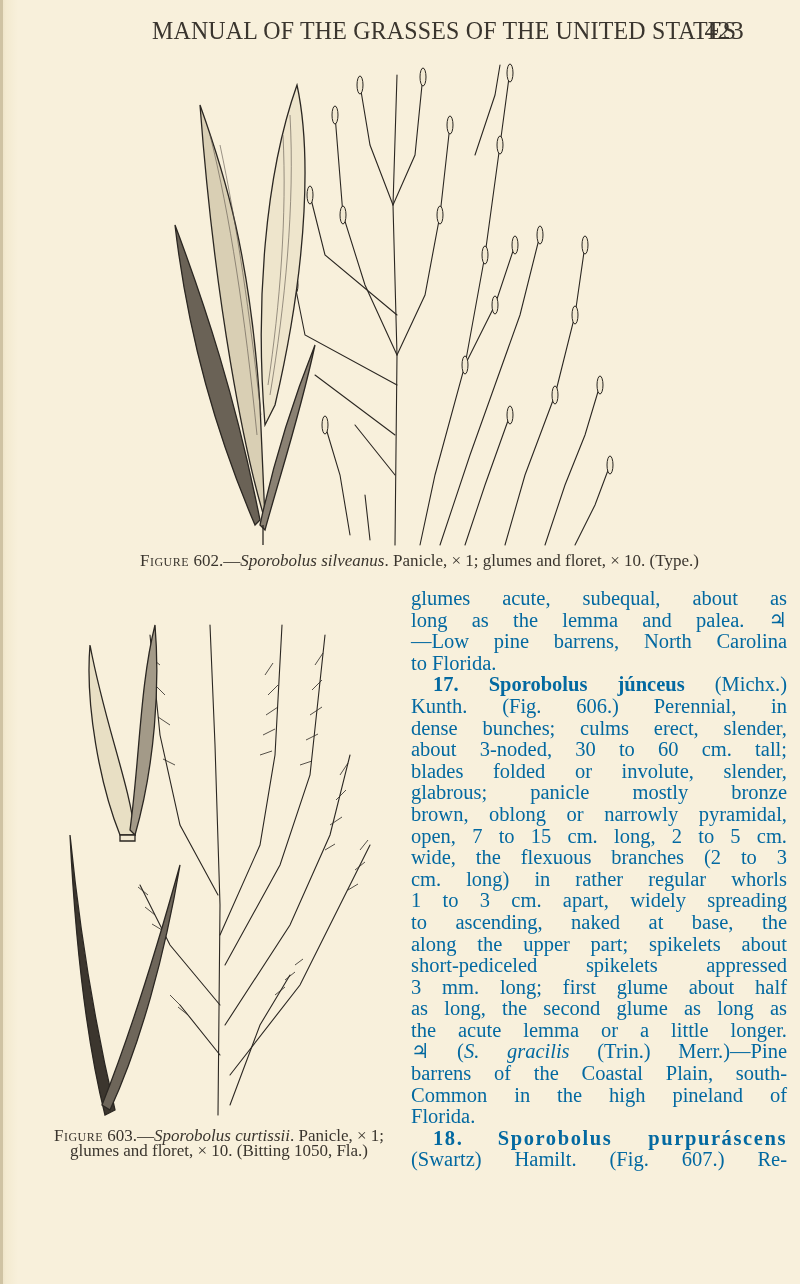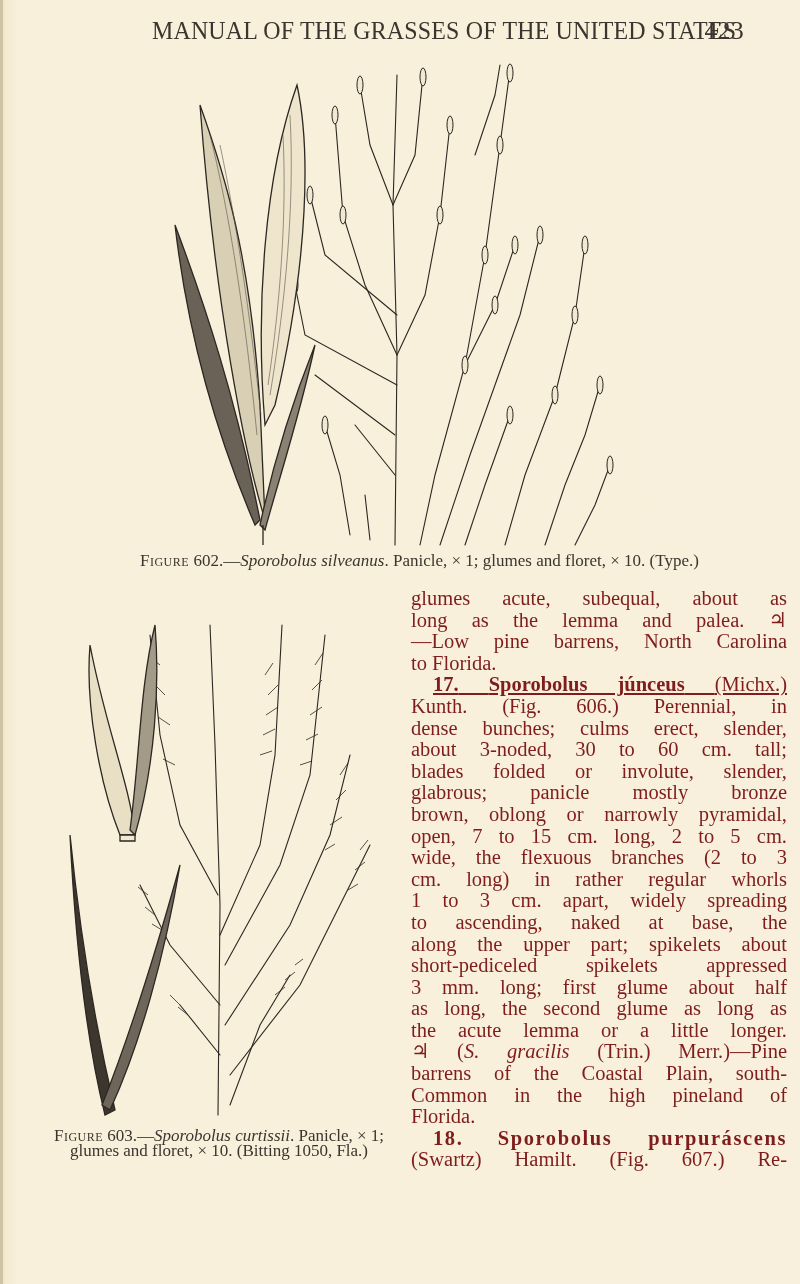--- a/index.html
+++ b/index.html
@@ -31,21 +31,21 @@
   .caption {
     position: absolute; font-size: 17px; color: #3a352e; line-height: 15px;
   }
   .caption .sc { font-variant: small-caps; letter-spacing: 0.5px; }
   .caption i { font-style: italic; }
   #cap602 { left: 140px; top: 553px; width: 560px; white-space: nowrap; }
   #cap603 { left: 44px; top: 1128px; width: 350px; text-align: center; }
 
   .text-col {
     position: absolute; left: 411px; top: 588px; width: 376px;
-    font-size: 20.5px; line-height: 21.6px; color: #7f1d1d;
+    font-size: 20.5px; line-height: 21.6px; color: #0369a1;
     text-align: justify;
   }
   .text-col b { font-weight: bold; }
   .text-col .sp { letter-spacing: 1.6px; margin-top: 12px; }
   .text-col i { font-style: italic; }
   .line { display: block; text-align-last: justify; white-space: nowrap; }
   .line.last { text-align-last: left; }
 </style>
 </head>
 <body>
@@ -168,21 +168,21 @@
   </div>
   <div>glumes and floret, × 10. (Bitting 1050, Fla.)</div>
 </div>
 
 <div class="text-col">
   <span class="line">glumes acute, subequal, about as</span>
   <span class="line">long as the lemma and palea. ♃</span>
   <span class="line">—Low pine barrens, North Carolina</span>
   <span class="line last">to Florida.</span>
 
-  <span class="line" style="padding-left:22px;text-decoration:underline;">
+  <span class="line" style="padding-left:22px;">
     <b>17.</b>
     <b>Sporobolus júnceus</b>
     <span>(Michx.)</span>
   </span>
   <span class="line">Kunth. (Fig. 606.) Perennial, in</span>
   <span class="line">dense bunches; culms erect, slender,</span>
   <span class="line">about 3-noded, 30 to 60 cm. tall;</span>
   <span class="line">blades folded or involute, slender,</span>
   <span class="line">glabrous; panicle mostly bronze</span>
   <span class="line">brown, oblong or narrowly pyramidal,</span>

